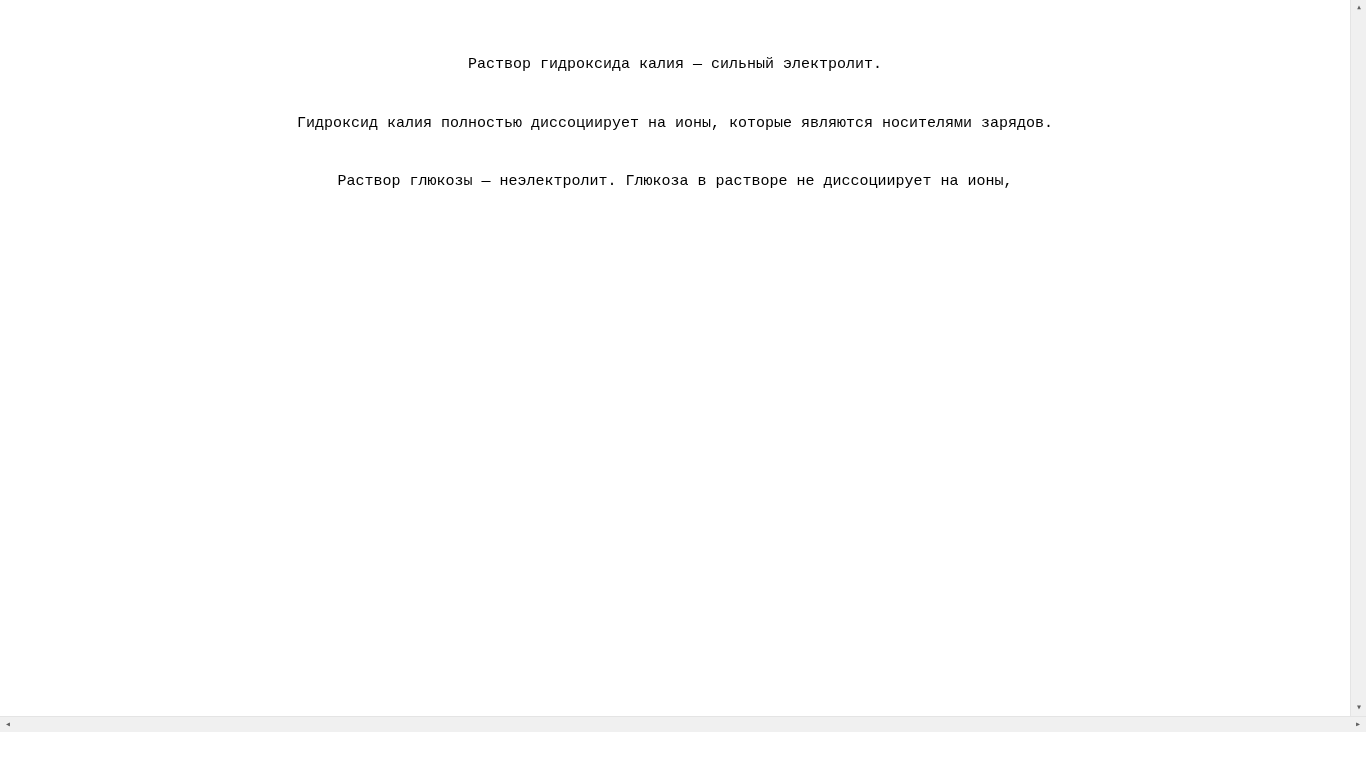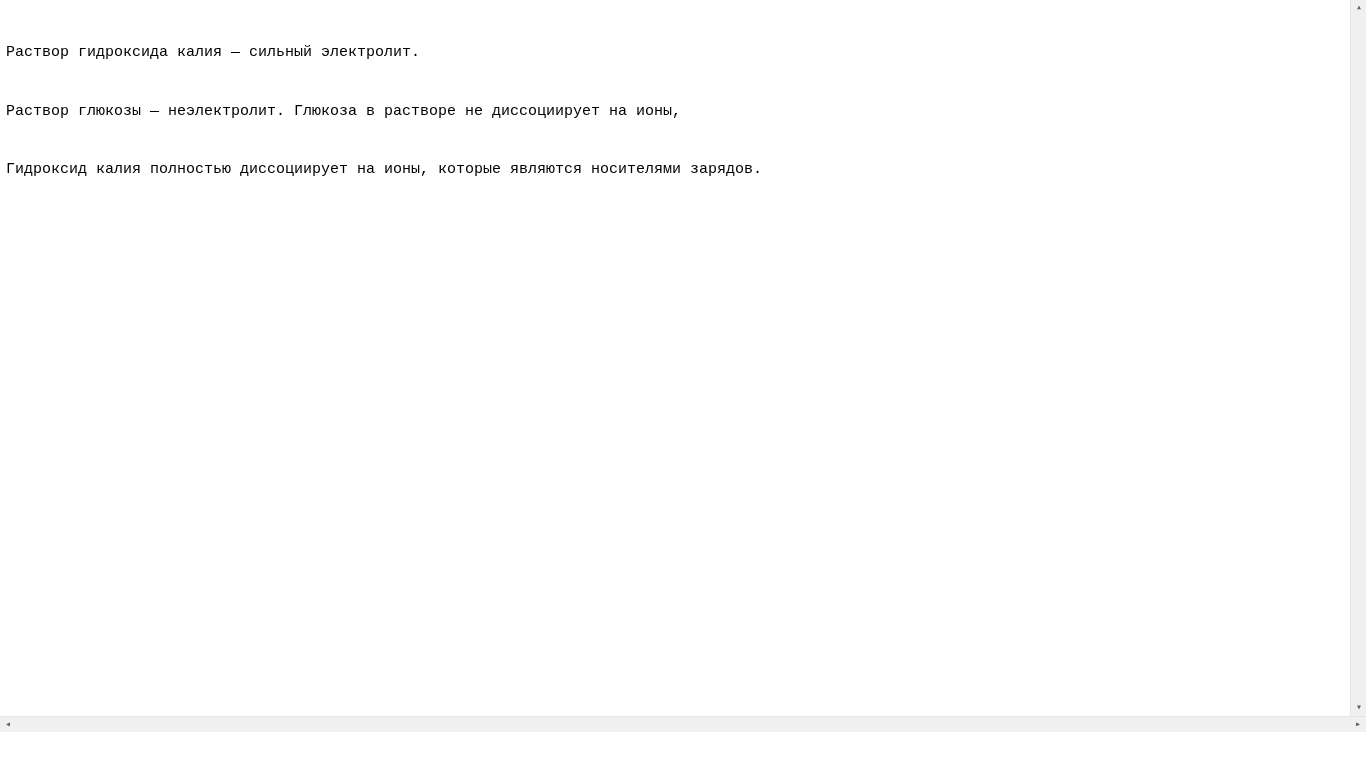--- a/index.html
+++ b/index.html
@@ -17,23 +17,24 @@
       color: #000000;
       position: relative;
       overflow: hidden;
     }
     .content-area {
       position: absolute;
       top: 0;
       left: 0;
       right: 16px;
       bottom: 52px;
-      padding: 4px 6px;
+      padding: 16px 6px;
       white-space: pre;
       overflow: hidden;
+      text-align: center;
     }
     .vertical-scrollbar {
       position: absolute;
       top: 0;
       right: 0;
       width: 16px;
       bottom: 52px;
       background: #f0f0f0;
       border-left: 1px solid #e4e4e4;
     }
@@ -96,22 +97,22 @@
     }
     .text-line {
       display: block;
     }
   </style>
 </head>
 <body>
 
 <div class="content-area">
   <span class="text-line">Раствор гидроксида калия — сильный электролит.</span>
+  <span class="text-line">Гидроксид калия полностью диссоциирует на ионы, которые являются носителями зарядов.</span>
   <span class="text-line">Раствор глюкозы — неэлектролит. Глюкоза в растворе не диссоциирует на ионы,</span>
-  <span class="text-line">Гидроксид калия полностью диссоциирует на ионы, которые являются носителями зарядов.</span>
 </div>
 
 <div class="vertical-scrollbar">
   <div class="v-arrow up">▴</div>
   <div class="v-arrow down">▾</div>
 </div>
 
 <div class="horizontal-scrollbar">
   <div class="h-arrow left">◂</div>
   <div class="h-arrow right">▸</div>

